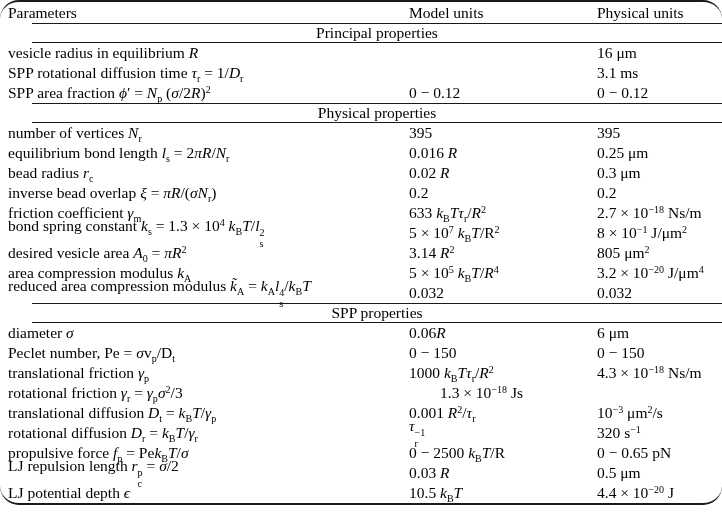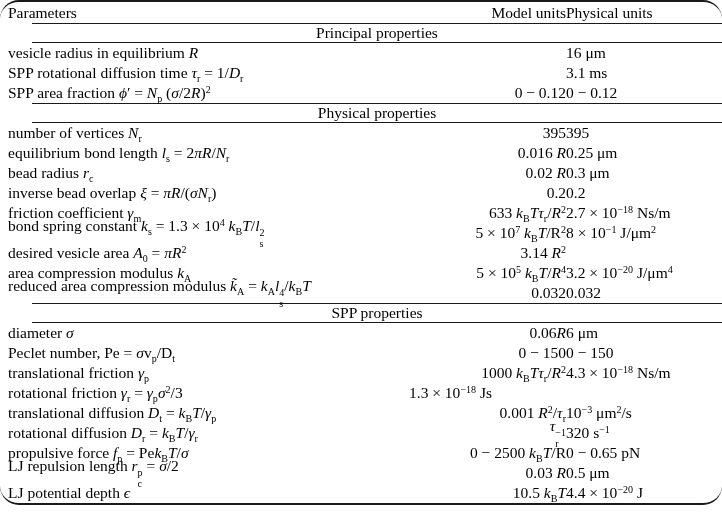--- a/index.html
+++ b/index.html
@@ -46,25 +46,25 @@
   .cell {
     box-sizing: border-box;
     overflow: visible;
   }
   .c1 {
     width: 409px;
     padding-left: 8px;
   }
   .c2 {
     width: 157px;
-    text-align: right;
   }
   .c3 {
     flex: 1;
     padding-right: 0;
+    margin-left: 31px;
   }
   i {
     font-style: italic;
   }
   sub, sup {
     font-size: 0.65em;
     line-height: 0;
   }
   sub { vertical-align: -0.35em; }
   sup { vertical-align: 0.45em; }
@@ -139,20 +139,21 @@
         <div class="cell c1">bond spring constant <i>k</i><sub>s</sub> = 1.3 × 10<sup>4</sup> <i>k</i><sub>B</sub><i>T</i>/<i>l</i><span class="stack">
             <span>2</span>
             <span>s</span>
           </span></div>
         <div class="cell c2">5 × 10<sup>7</sup> <i>k</i><sub>B</sub><i>T</i>/R<sup>2</sup></div>
         <div class="cell c3">8 × 10<sup>−1</sup> J/μm<sup>2</sup></div>
       </div>
       <div class="row data-row">
         <div class="cell c1">desired vesicle area <i>A</i><sub>0</sub> = <i>πR</i><sup>2</sup></div>
         <div class="cell c2">3.14 <i>R</i><sup>2</sup></div>
+        <div class="cell c3">805 μm<sup>2</sup></div>
       </div>
       <div class="row data-row">
         <div class="cell c1">area compression modulus <i>k</i><sub>A</sub></div>
         <div class="cell c2">5 × 10<sup>5</sup> <i>k</i><sub>B</sub><i>T</i>/<i>R</i><sup>4</sup></div>
         <div class="cell c3">3.2 × 10<sup>−20</sup> J/μm<sup>4</sup></div>
       </div>
       <div class="row data-row">
         <div class="cell c1">reduced area compression modulus <i>k̃</i><sub>A</sub> = <i>k</i><sub>A</sub><i>l</i><span class="stack">
             <span>4</span>
             <span>s</span>

